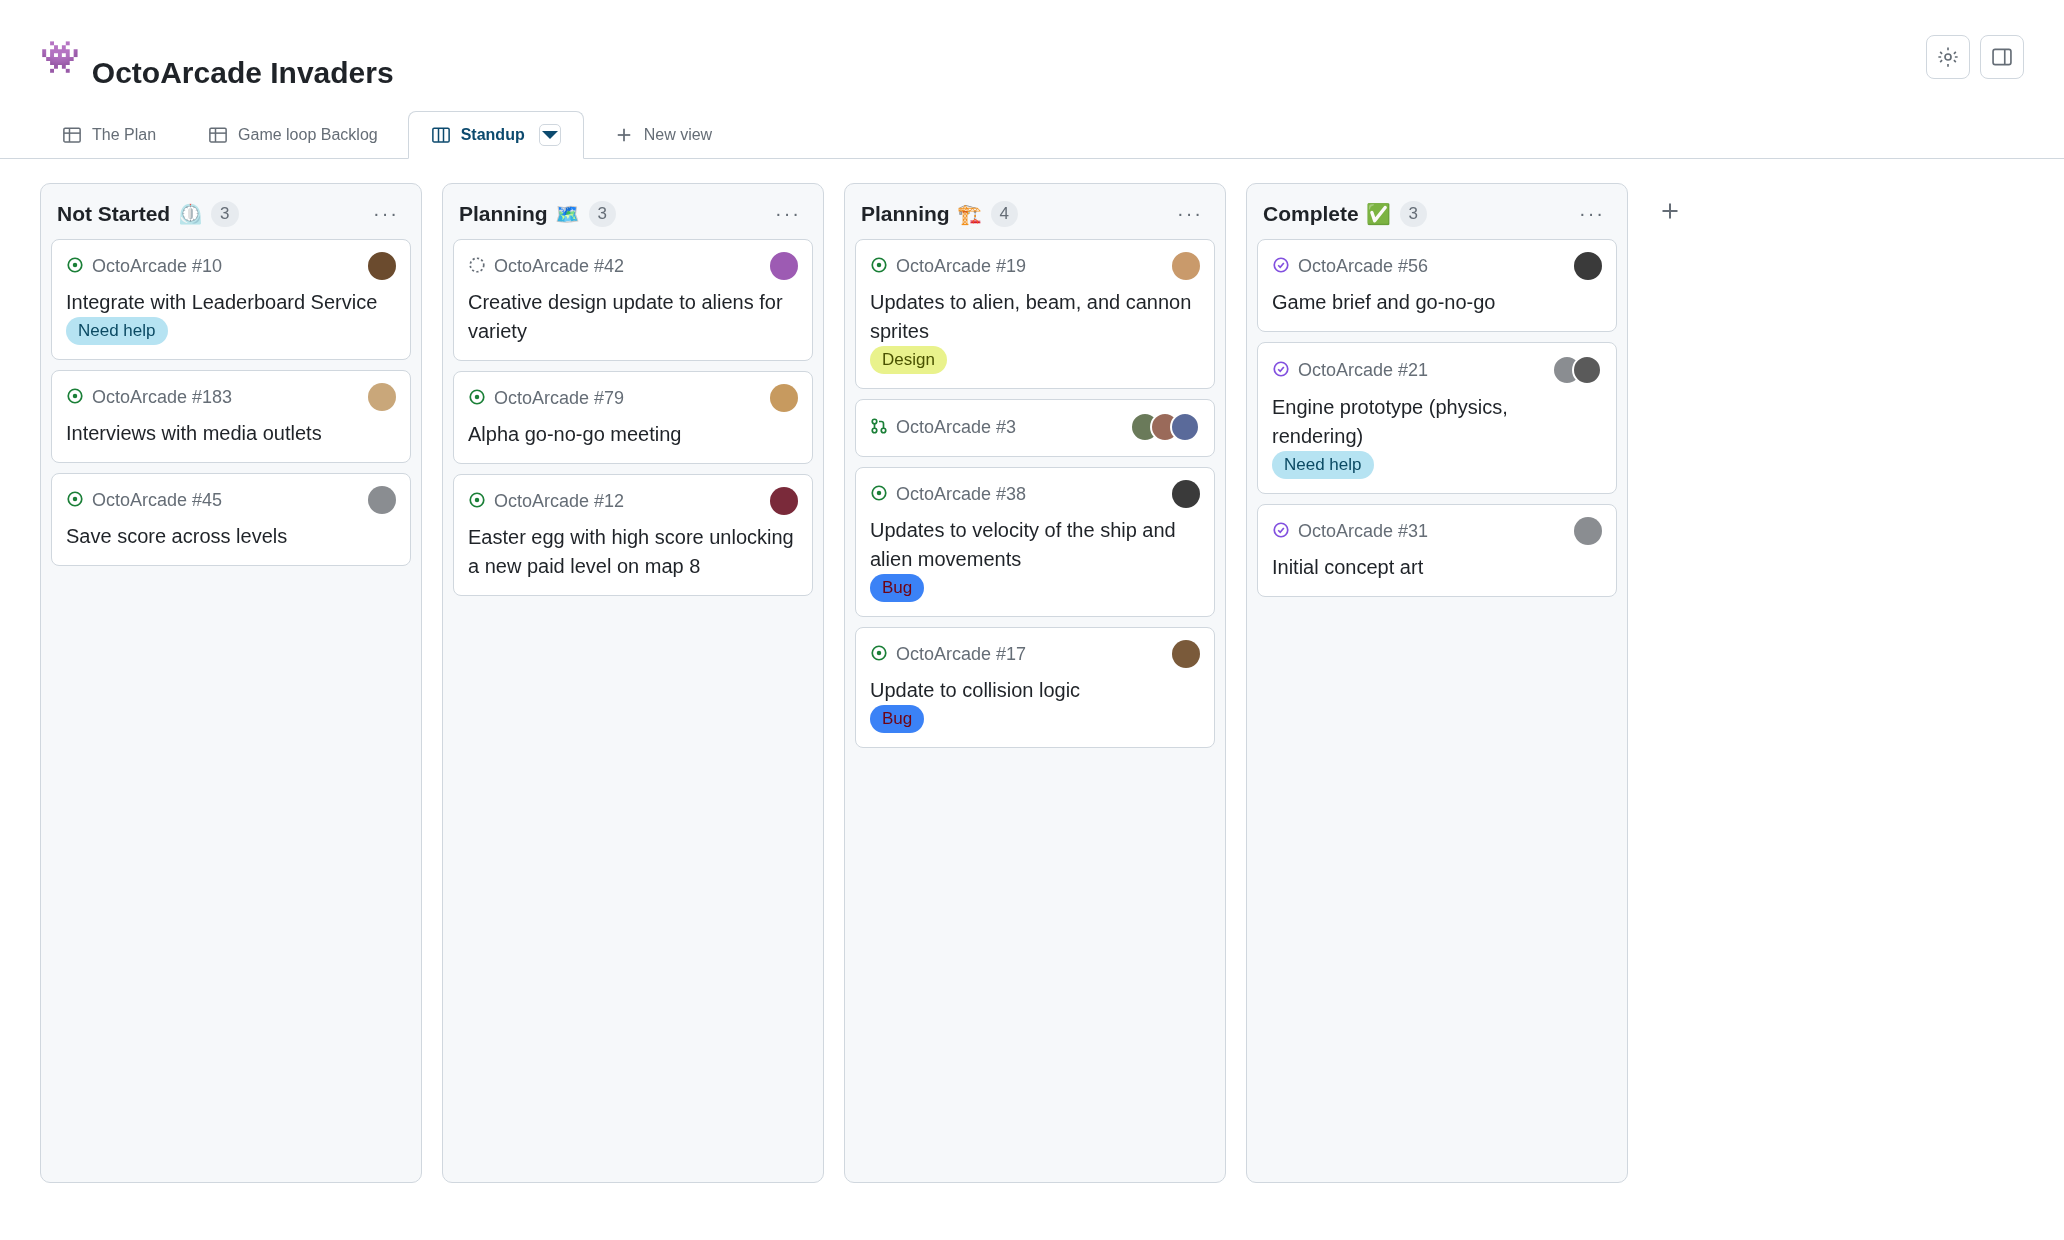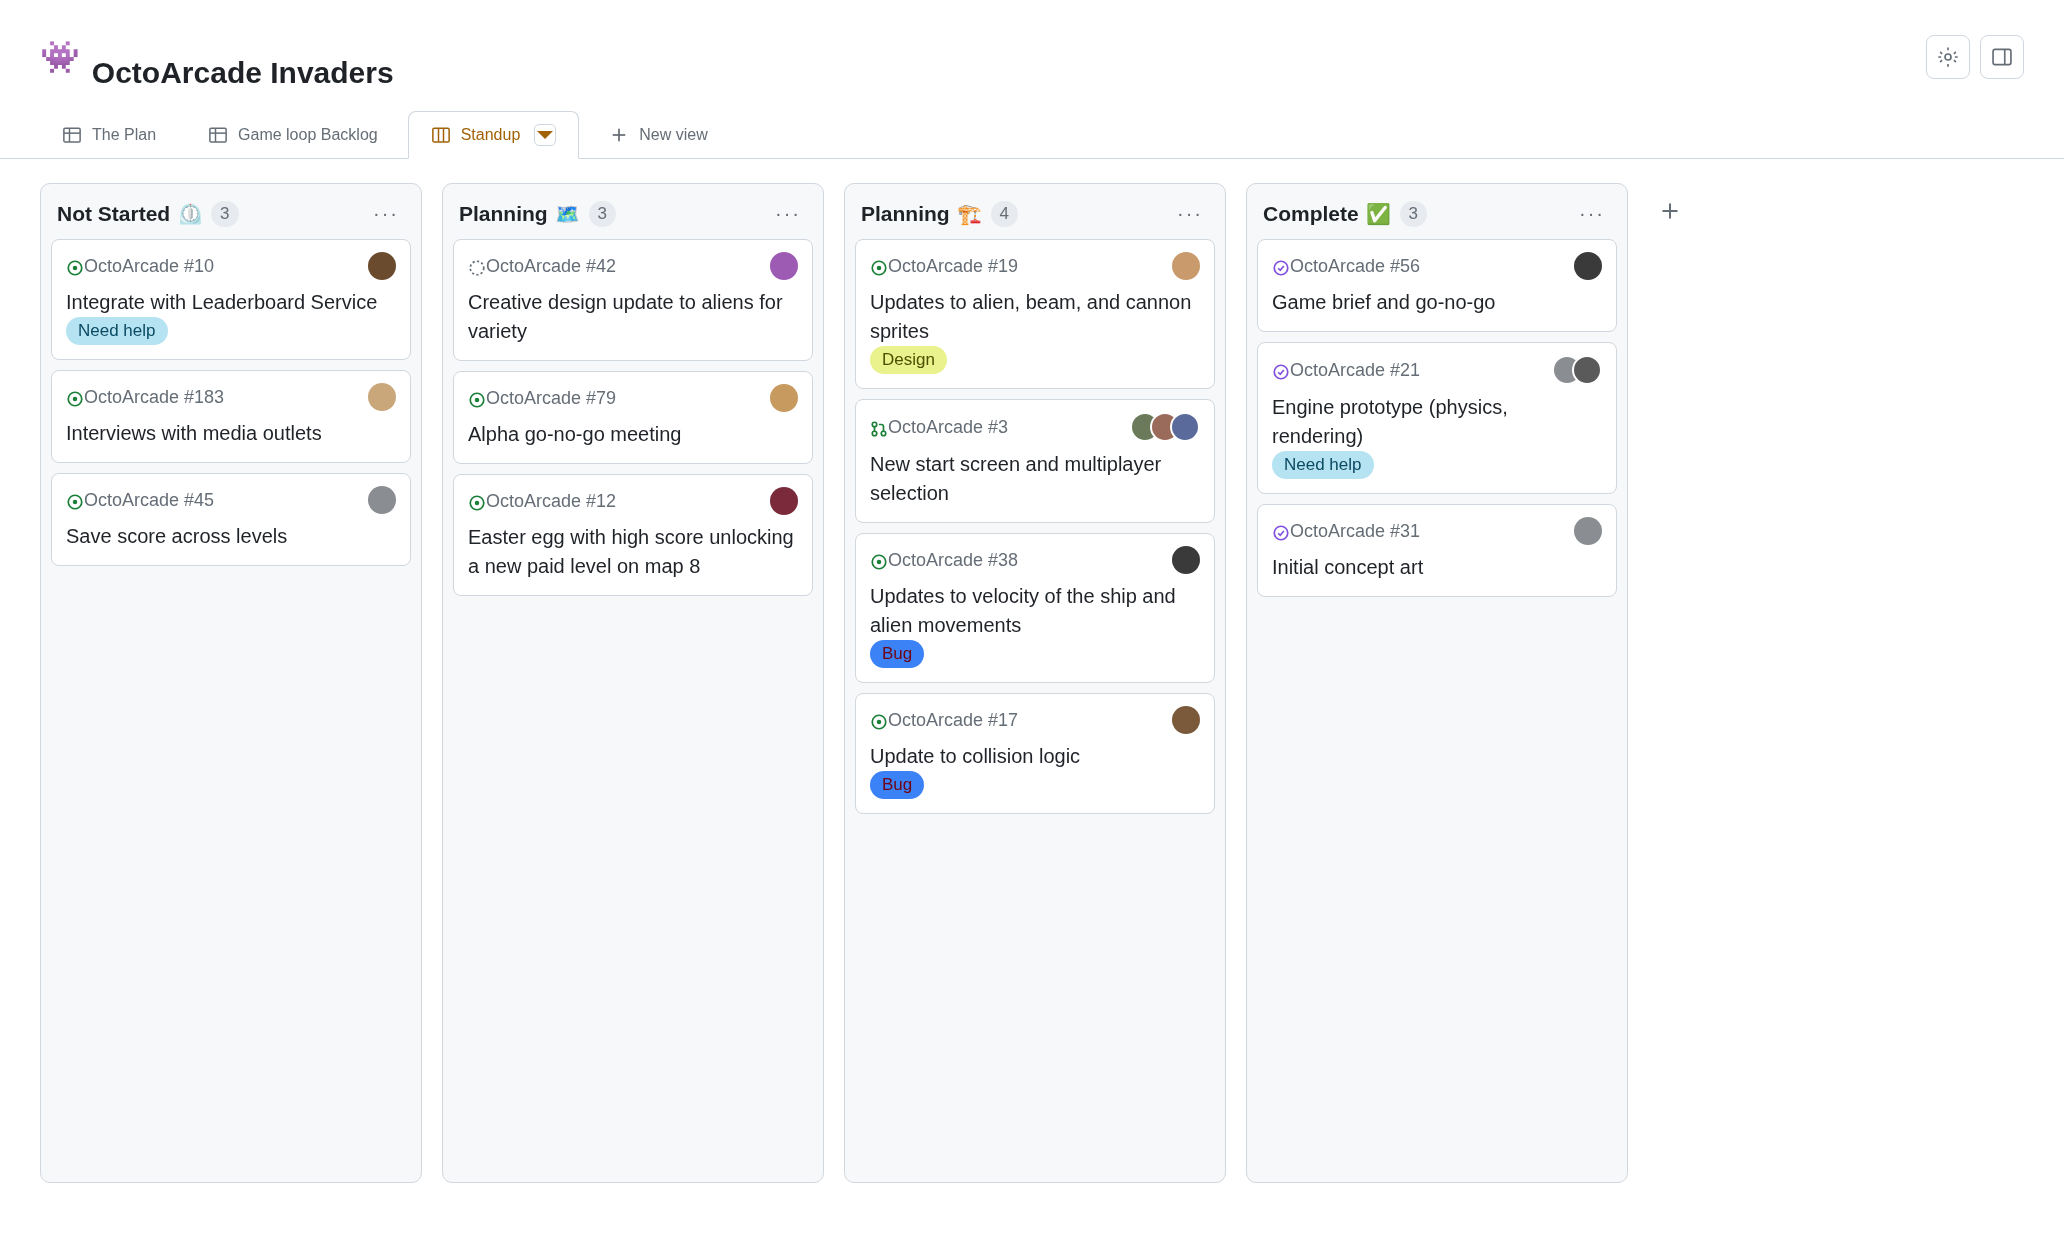--- a/index.html
+++ b/index.html
@@ -47,22 +47,22 @@
     font-weight: 400;
     cursor: pointer;
     position: relative;
     top: 1px;
   }
   .tab.active {
     border: 1px solid #d0d7de;
     border-bottom: 1px solid #fff;
     border-radius: 8px 8px 0 0;
     background: #fff;
-    color: #a16207;
-    font-weight: 400;
+    color: #0c4a6e;
+    font-weight: 700;
   }
   .tab svg { width: 20px; height: 20px; }
   .tab .caret-box {
     width: 22px; height: 22px;
     border: 1px solid #d0d7de;
     border-radius: 5px;
     display: flex; align-items: center; justify-content: center;
     margin-left: 4px;
   }
   .new-view { color: #656d76; }
@@ -100,21 +100,21 @@
   .col-menu { color: #656d76; font-size: 20px; letter-spacing: 2px; cursor: pointer; padding: 4px 6px; }
   .cards { padding: 0 10px 10px 10px; display: flex; flex-direction: column; gap: 10px; }
   .card {
     background: #fff;
     border: 1px solid #d0d7de;
     border-radius: 8px;
     padding: 12px 14px 14px 14px;
     cursor: pointer;
   }
   .card-top { display: flex; align-items: center; justify-content: space-between; }
-  .card-ref { display: flex; align-items: flex-end; gap: 0; color: #656d76; font-size: 18px; }
+  .card-ref { display: flex; align-items: flex-start; gap: 8px; color: #656d76; font-size: 18px; }
   .card-title { font-size: 20px; margin-top: 8px; line-height: 1.45; color: #1f2328; }
   .label {
     display: inline-flex; align-items: center;
     padding: 4px 12px;
     border-radius: 14px;
     font-size: 17px;
   }
   .label-needhelp { background: #b6e3f2; color: #0b4a63; }
   .label-design   { background: #e9f28c; color: #4a5200; }
   .label-bug      { background: #3b82f6; color: #6e0414; }
@@ -355,21 +355,20 @@
                 </svg>
               </span>
               <span>OctoArcade #3</span>
             </span>
           <span class="avatar-stack">
             <span class="avatar-sm" style="background:#6a7a5a"></span>
             <span class="avatar-sm" style="background:#9a6a5a"></span>
             <span class="avatar-sm" style="background:#5a6a9a"></span>
           </span>
         </div>
-        <div class="card-title">New start screen and multiplayer selection</div>
       </div>
       <div class="card">
         <div class="card-top">
           <span class="card-ref">
               <span class="status-icon">
                 <svg width="18" height="18" viewBox="0 0 16 16">
                   <circle cx="8" cy="8" r="6" fill="none" stroke="#1a7f37" stroke-width="1.5"></circle>
                   <circle cx="8" cy="8" r="2" fill="#1a7f37"></circle>
                 </svg>
               </span>

